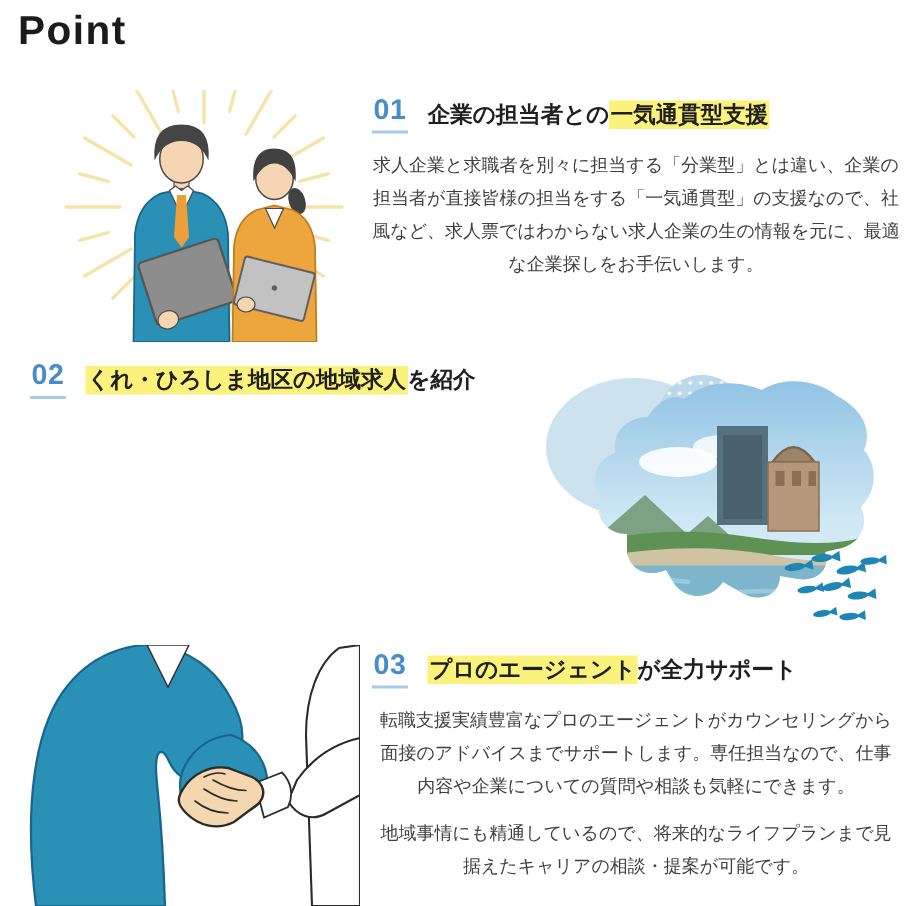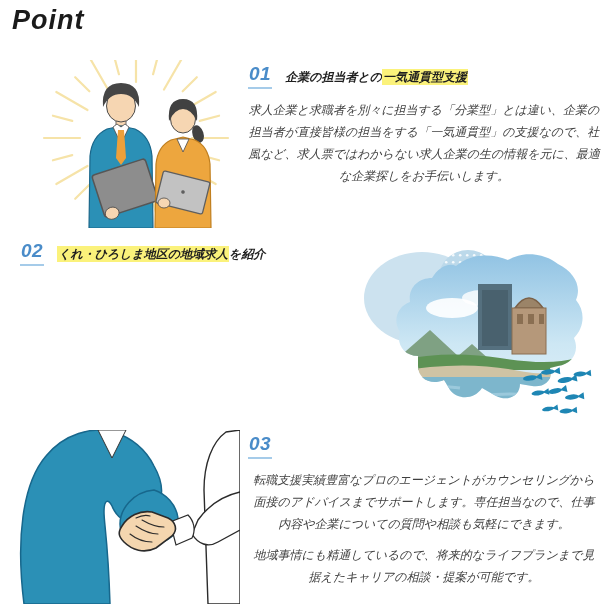--- a/index.html
+++ b/index.html
@@ -1,36 +1,36 @@
 <!DOCTYPE html>
 <html><head>
 <meta charset="utf-8">
 <style>
   * { box-sizing: border-box; margin: 0; padding: 0; }
   html, body { background: #ffffff; }
   body { font-family: "Liberation Sans", "DejaVu Sans", sans-serif; }
   #stage {
     position: relative; width: 603px; height: 604px;
-    background: #ffffff; overflow: hidden; font-style: italic;
+    background: #ffffff; overflow: hidden;
   }
   .page-title {
     position: absolute; left: 12px; top: 5px;
     font-size: 27px; font-weight: 700; color: #1b1b1b; letter-spacing: 1px;
   }
   .illus { position: absolute; overflow: hidden; }
   .illus svg { display: block; width: 100%; height: 100%; }
   .txtblock { position: absolute; }
   .headrow { display: flex; align-items: center; gap: 13px; margin-bottom: 11px; }
   .pnum {
     font-size: 19px; font-weight: 700; color: #4a8cc9; line-height: 1.05;
     border-bottom: 2px solid #a5cbe9; padding: 0 1px 3px 1px; letter-spacing: 0.5px;
     flex: 0 0 auto;
   }
   .ptitle {
-    font-size: 12px; font-weight: 700; color: #1f1f1f; line-height: 1.5; padding-top: 1px;
+    font-size: 15px; font-weight: 700; color: #1f1f1f; line-height: 1.5; padding-top: 1px;
   }
   .hl { background: #fbf27b; padding: 1px 1px; }
   .pbody p {
     font-size: 12px; line-height: 1.83; color: #3f3f3f;
     margin: 0 0 9px 0; text-align: center;
   }
   
   #illus-1 { left: 33px;  top: 60px;  width: 205px; height: 168px; }
   #text-1  { left: 248px; top: 64px;  width: 352px; }
   #text-2  { left: 20px;  top: 241px; width: 348px; }
@@ -207,20 +207,21 @@
 
       <path d="M112,96 C118,86 130,80 142,82 L158,88 C166,92 168,100 162,106 L146,118 C134,124 122,120 114,112 C108,106 108,102 112,96 Z" fill="#f4d6af" stroke="#2b2b2b" stroke-width="1.6"></path>
       <path d="M120,104 q10,8 22,8 M126,96 q12,8 22,8 M132,90 q12,7 22,7" fill="none" stroke="#2b2b2b" stroke-width="1.1" stroke-linecap="round"></path>
       <path d="M126,88 q8,-4 14,-2" fill="none" stroke="#2b2b2b" stroke-width="1.1" stroke-linecap="round"></path>
     </svg>
   </div>
 
   <div class="txtblock" id="text-3">
     <div class="headrow">
       <span class="pnum">03</span>
+      <span class="ptitle"><span></span><span class="hl">プロのエージェント</span><span>が全力サポート</span></span>
     </div>
     <div class="pbody">
       <p>転職支援実績豊富なプロのエージェントがカウンセリングから面接のアドバイスまでサポートします。専任担当なので、仕事内容や企業についての質問や相談も気軽にできます。</p>
       <p>地域事情にも精通しているので、将来的なライフプランまで見据えたキャリアの相談・提案が可能です。</p>
     </div>
   </div>
 
 </div>
 
 </body></html>

